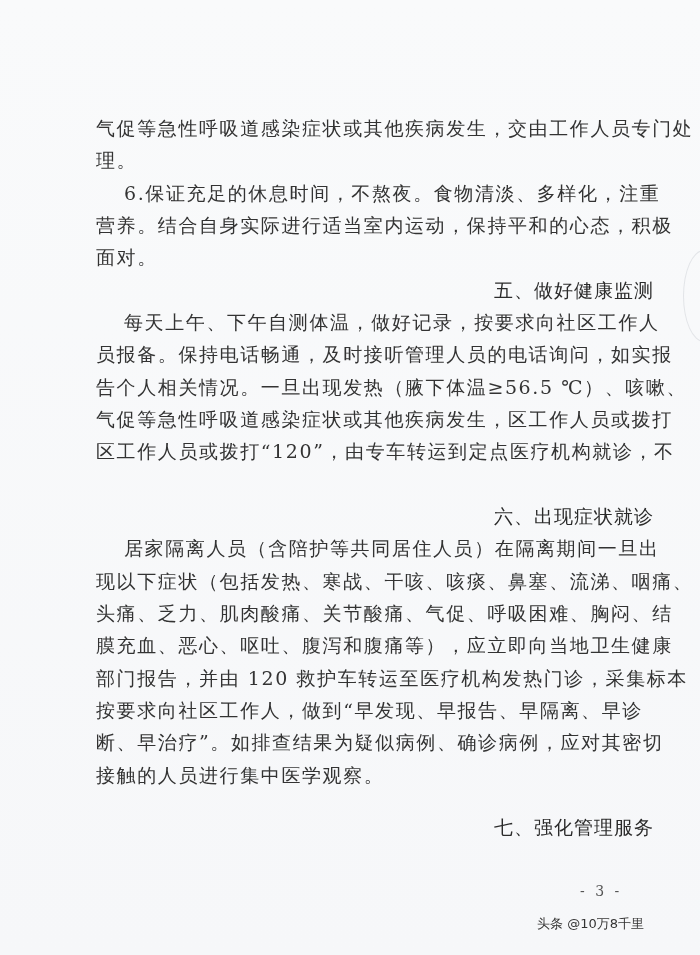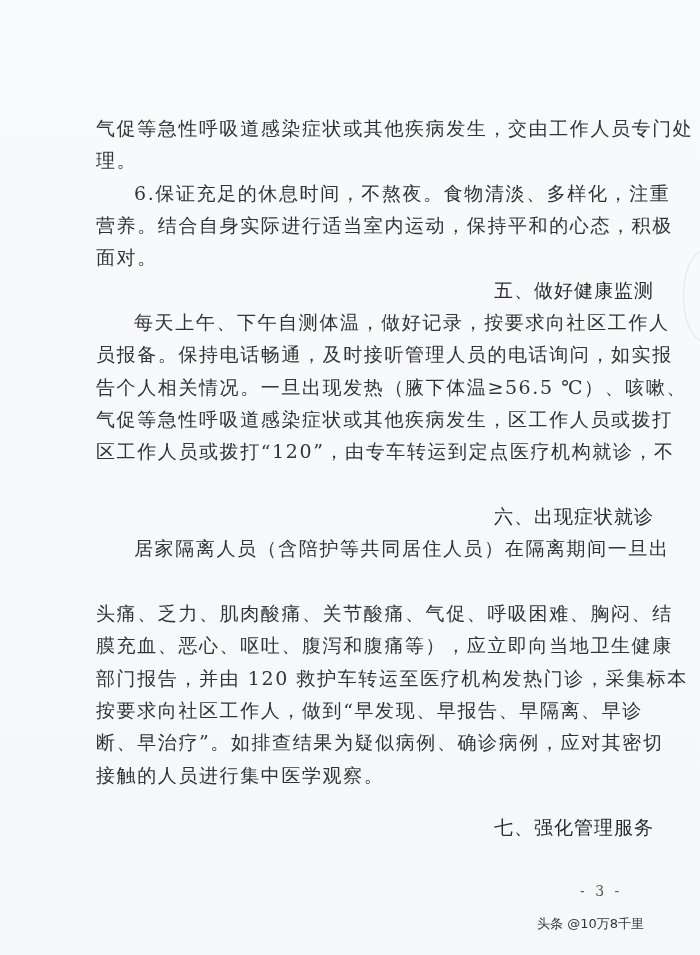--- a/index.html
+++ b/index.html
@@ -34,21 +34,21 @@
     .line {
       position: absolute;
       left: 96px;
       width: 520px;
       font-size: 19px;
       line-height: 24px;
       white-space: nowrap;
       letter-spacing: 1.6px;
       color: #333;
     }
-    .line.indent { left: 134px; width: 482px; text-align: center; }
+    .line.indent { left: 124px; width: 482px; text-align: center; }
     .line.heading {
       left: 134px;
       font-family: "DejaVu Sans", "Liberation Sans", sans-serif;
       font-weight: normal;
       color: #2b2b2b;
       letter-spacing: 1px;
       text-align: right;
     }
     .page-number {
       position: absolute;
@@ -91,20 +91,21 @@
 
   <div class="line heading" style="top:278px">五、做好健康监测</div>
   <div class="line indent" style="top:310px">每天上午、下午自测体温，做好记录，按要求向社区工作人</div>
   <div class="line" style="top:342px">员报备。保持电话畅通，及时接听管理人员的电话询问，如实报</div>
   <div class="line" style="top:375px">告个人相关情况。一旦出现发热（腋下体温≥56.5 ℃）、咳嗽、</div>
   <div class="line" style="top:407px">气促等急性呼吸道感染症状或其他疾病发生，区工作人员或拨打</div>
   <div class="line" style="top:439px">区工作人员或拨打“120”，由专车转运到定点医疗机构就诊，不</div>
 
   <div class="line heading" style="top:504px">六、出现症状就诊</div>
   <div class="line indent" style="top:536px">居家隔离人员（含陪护等共同居住人员）在隔离期间一旦出</div>
+  <div class="line" style="top:569px">现以下症状（包括发热、寒战、干咳、咳痰、鼻塞、流涕、咽痛、</div>
   <div class="line" style="top:601px">头痛、乏力、肌肉酸痛、关节酸痛、气促、呼吸困难、胸闷、结</div>
   <div class="line" style="top:633px">膜充血、恶心、呕吐、腹泻和腹痛等），应立即向当地卫生健康</div>
   <div class="line" style="top:666px">部门报告，并由 120 救护车转运至医疗机构发热门诊，采集标本</div>
   <div class="line" style="top:698px">按要求向社区工作人，做到“早发现、早报告、早隔离、早诊</div>
   <div class="line" style="top:730px">断、早治疗”。如排查结果为疑似病例、确诊病例，应对其密切</div>
   <div class="line" style="top:763px">接触的人员进行集中医学观察。</div>
 
   <div class="line heading" style="top:815px">七、强化管理服务</div>
 
   <div class="page-number">- 3 -</div>

